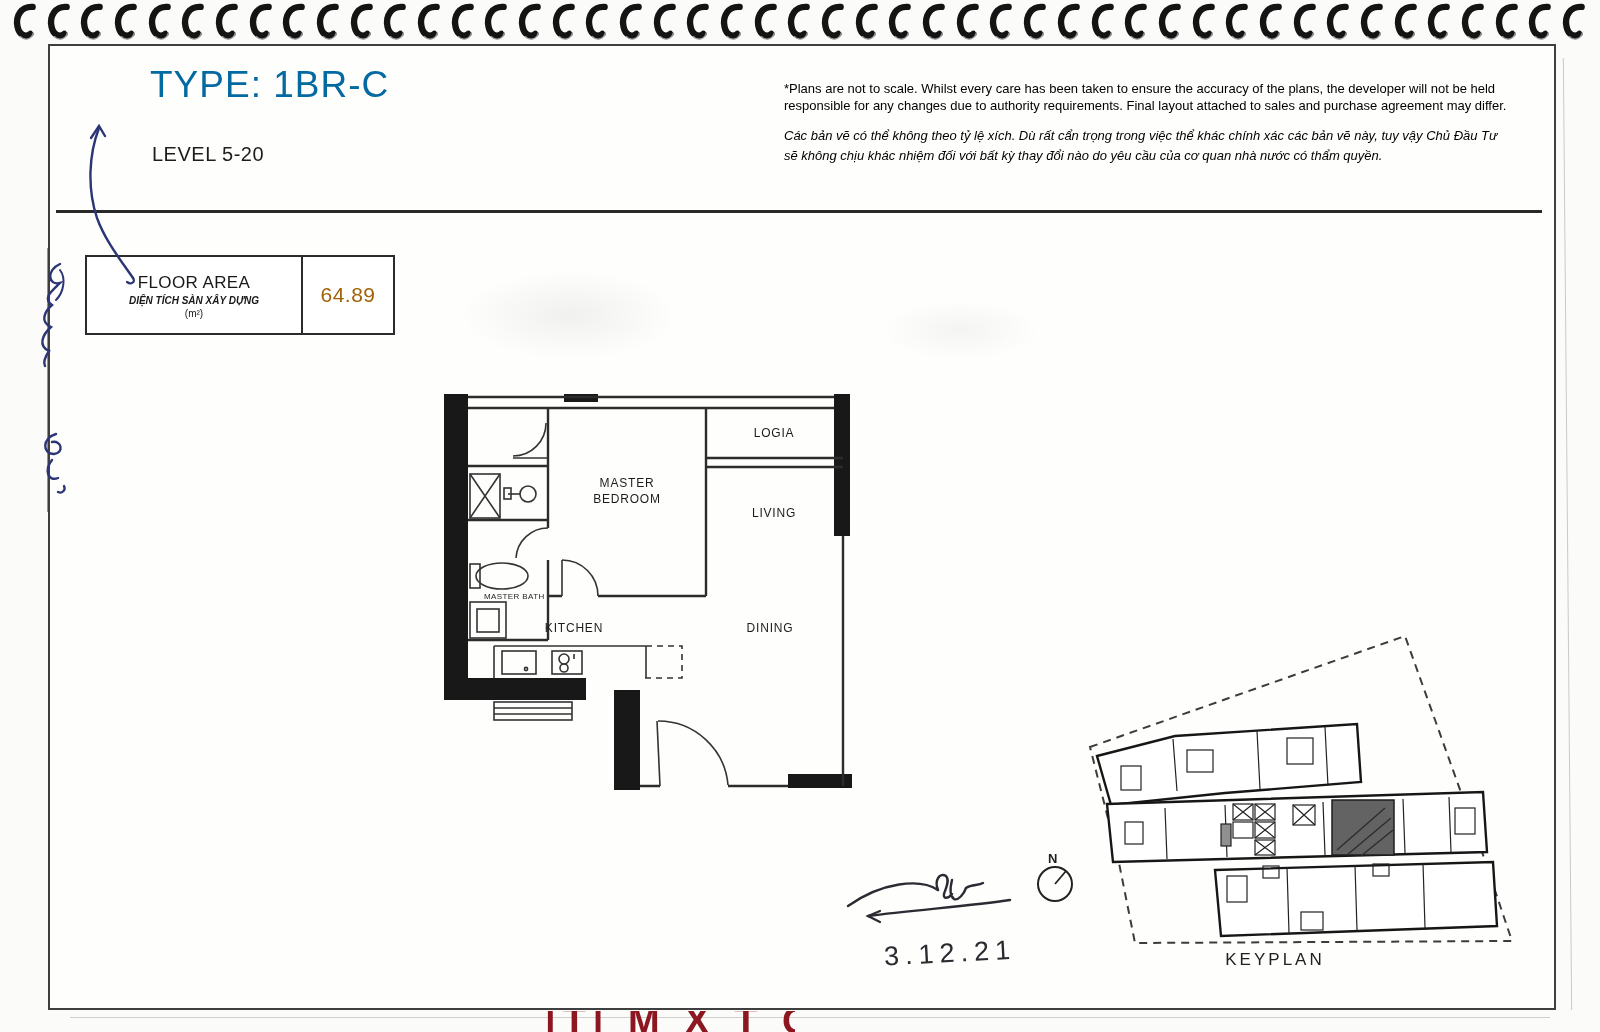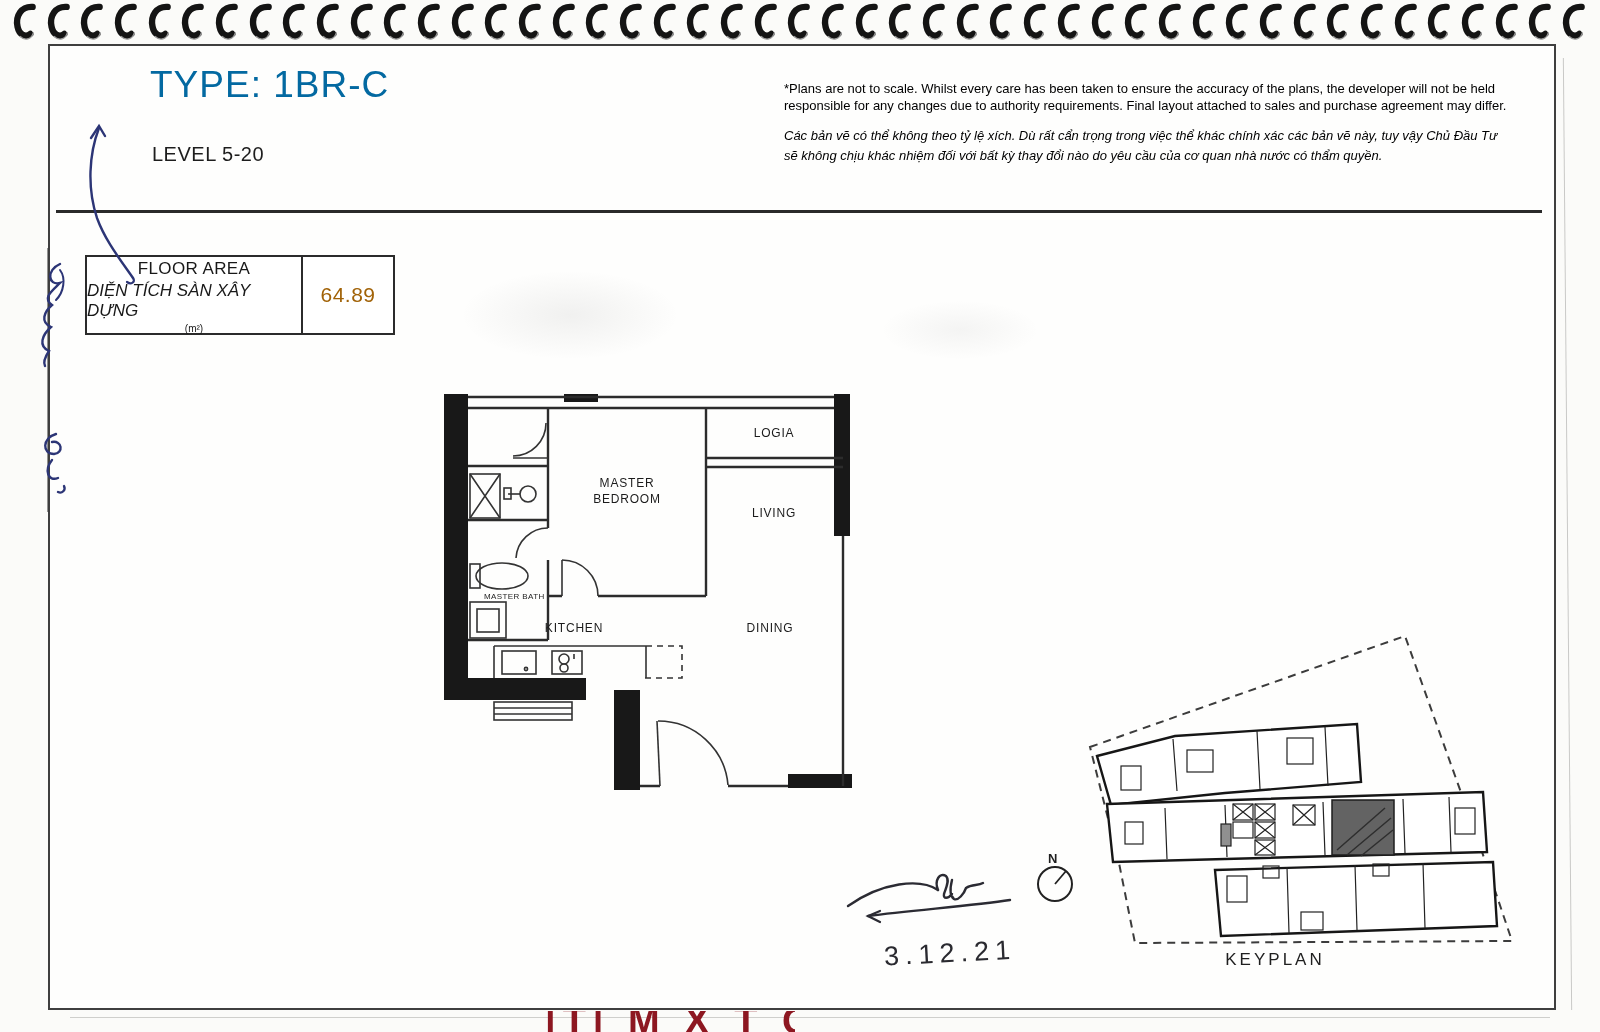--- a/index.html
+++ b/index.html
@@ -24,21 +24,21 @@
   .divider{position:absolute;left:56px;top:210px;width:1486px;height:3px;background:#2a2a2a;}
 
   .disc-en{position:absolute;left:784px;top:80px;width:742px;font-size:13px;line-height:1.32;color:#000000;}
   .disc-vi{position:absolute;left:784px;top:126px;width:748px;font-size:13px;line-height:1.5;font-style:italic;color:#000;}
 
   
   .area-table{position:absolute;left:85px;top:239px;width:310px;height:80px;border:2px solid #2b2b2b;display:flex;background:#fff;box-sizing:border-box;margin-top:16px;}
   .area-left{width:216px;border-right:2px solid #2b2b2b;display:flex;flex-direction:column;justify-content:center;align-items:center;box-sizing:border-box;padding-top:2px;}
   .area-right{flex:1;display:flex;align-items:center;justify-content:center;font-size:21px;color:#a16207;letter-spacing:0.5px;}
   .area-l1{font-size:17px;color:#181818;letter-spacing:0.4px;}
-  .area-l2{font-size:17px;font-style:italic;color:#181818;margin-top:2px;}
+  .area-l2{font-size:10px;font-style:italic;color:#181818;margin-top:2px;font-weight:bold;}
   .area-l3{font-size:10px;color:#181818;margin-top:2px;}
 
   
   .pen-hook{position:absolute;left:75px;top:118px;width:80px;height:170px;}
   .margin-note{position:absolute;left:14px;top:248px;width:76px;height:266px;}
   .plan{position:absolute;left:436px;top:388px;width:420px;height:424px;}
   .keyplan{position:absolute;left:1025px;top:612px;width:495px;height:365px;}
   .signature{position:absolute;left:842px;top:866px;width:200px;height:78px;}
   .date-note{position:absolute;left:884px;top:938px;font-size:27px;letter-spacing:6px;color:#2a2a30;transform:rotate(-3deg);font-weight:500;}
 

